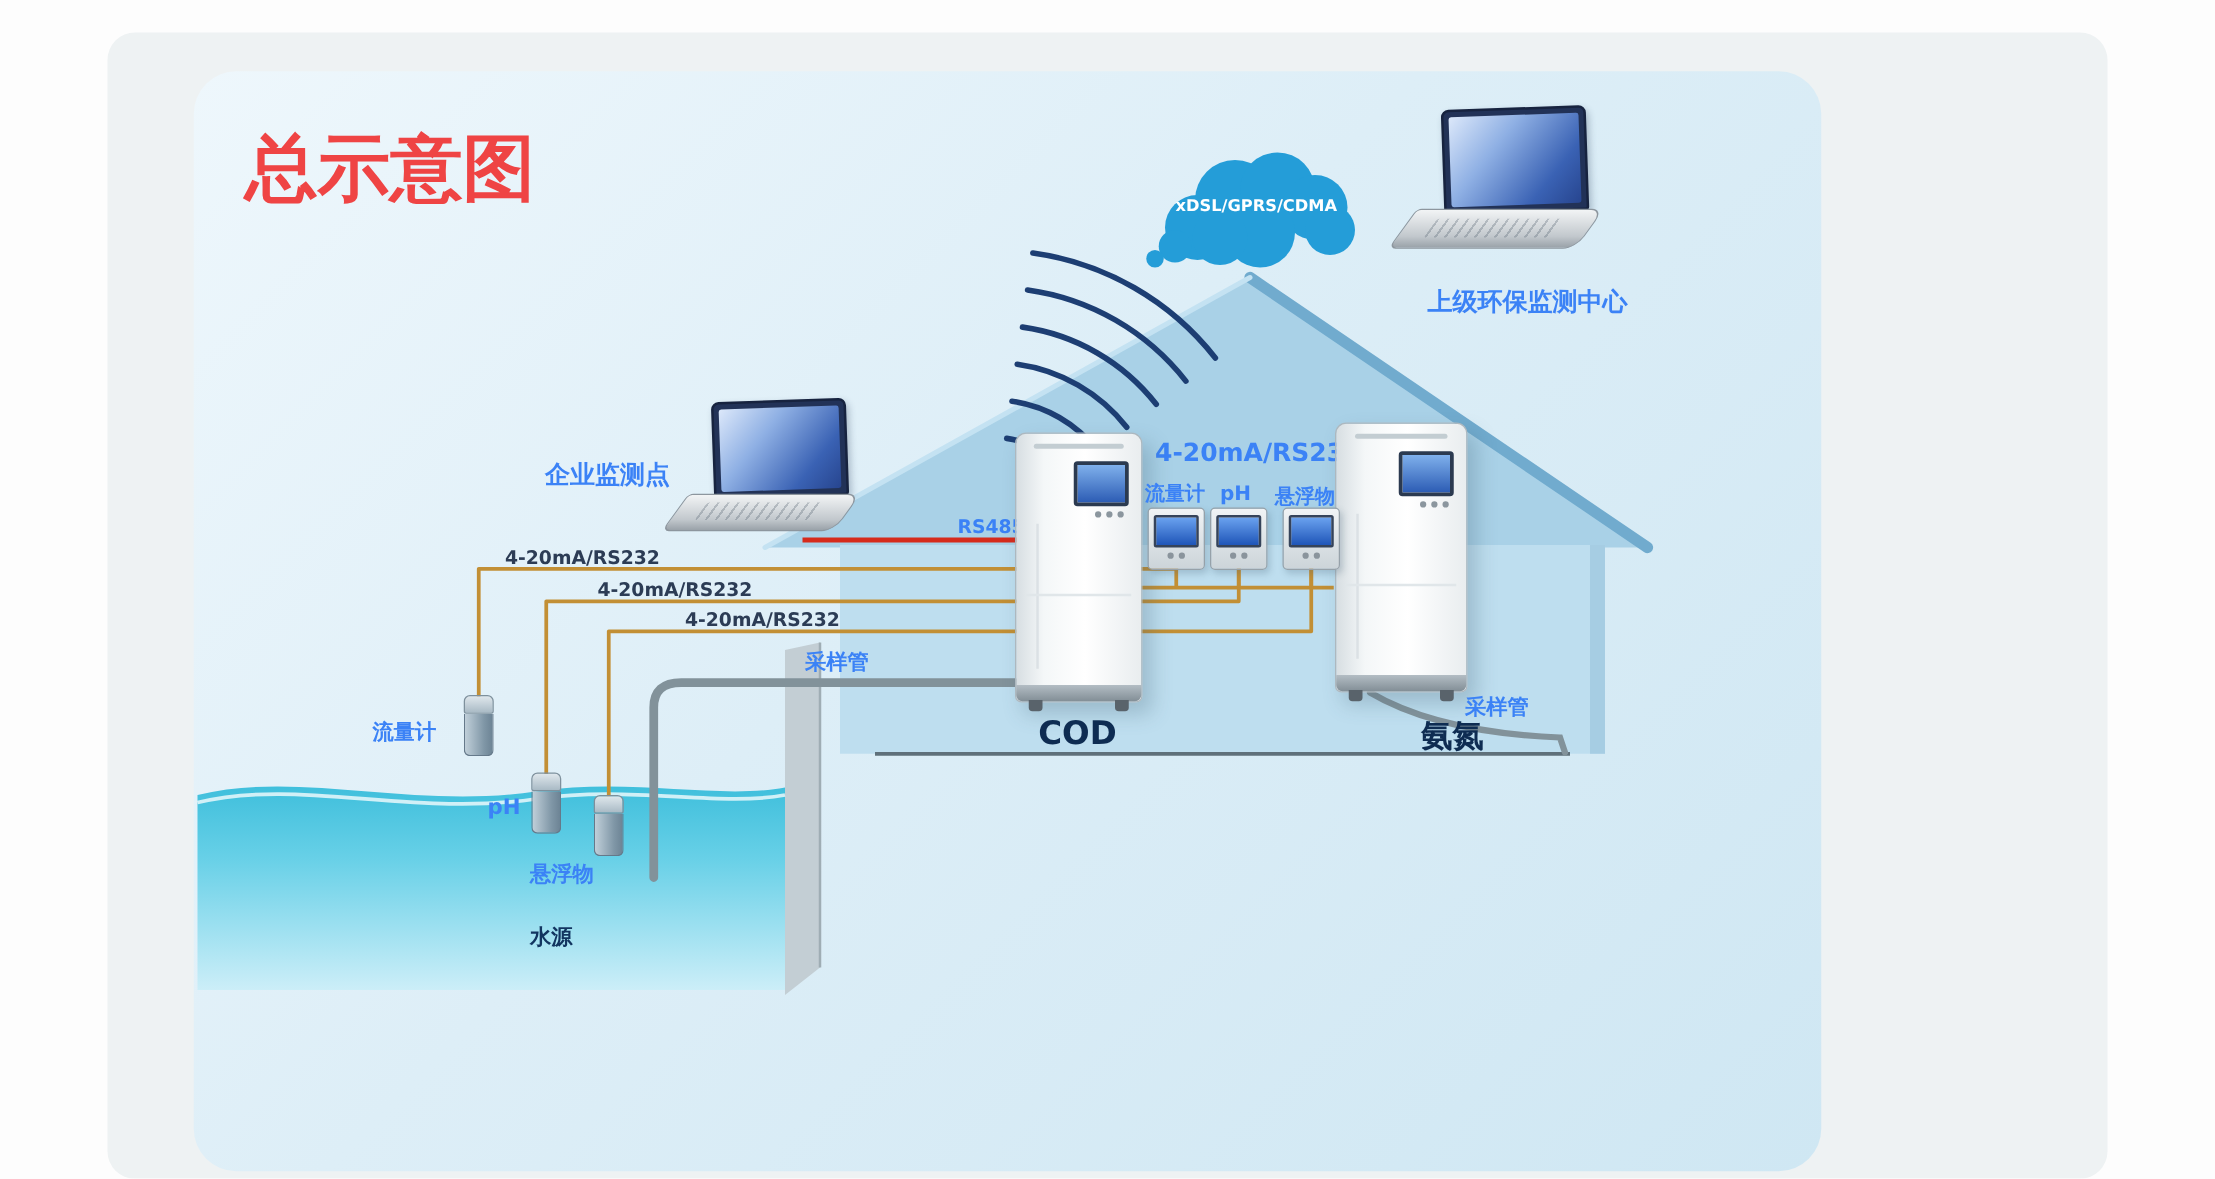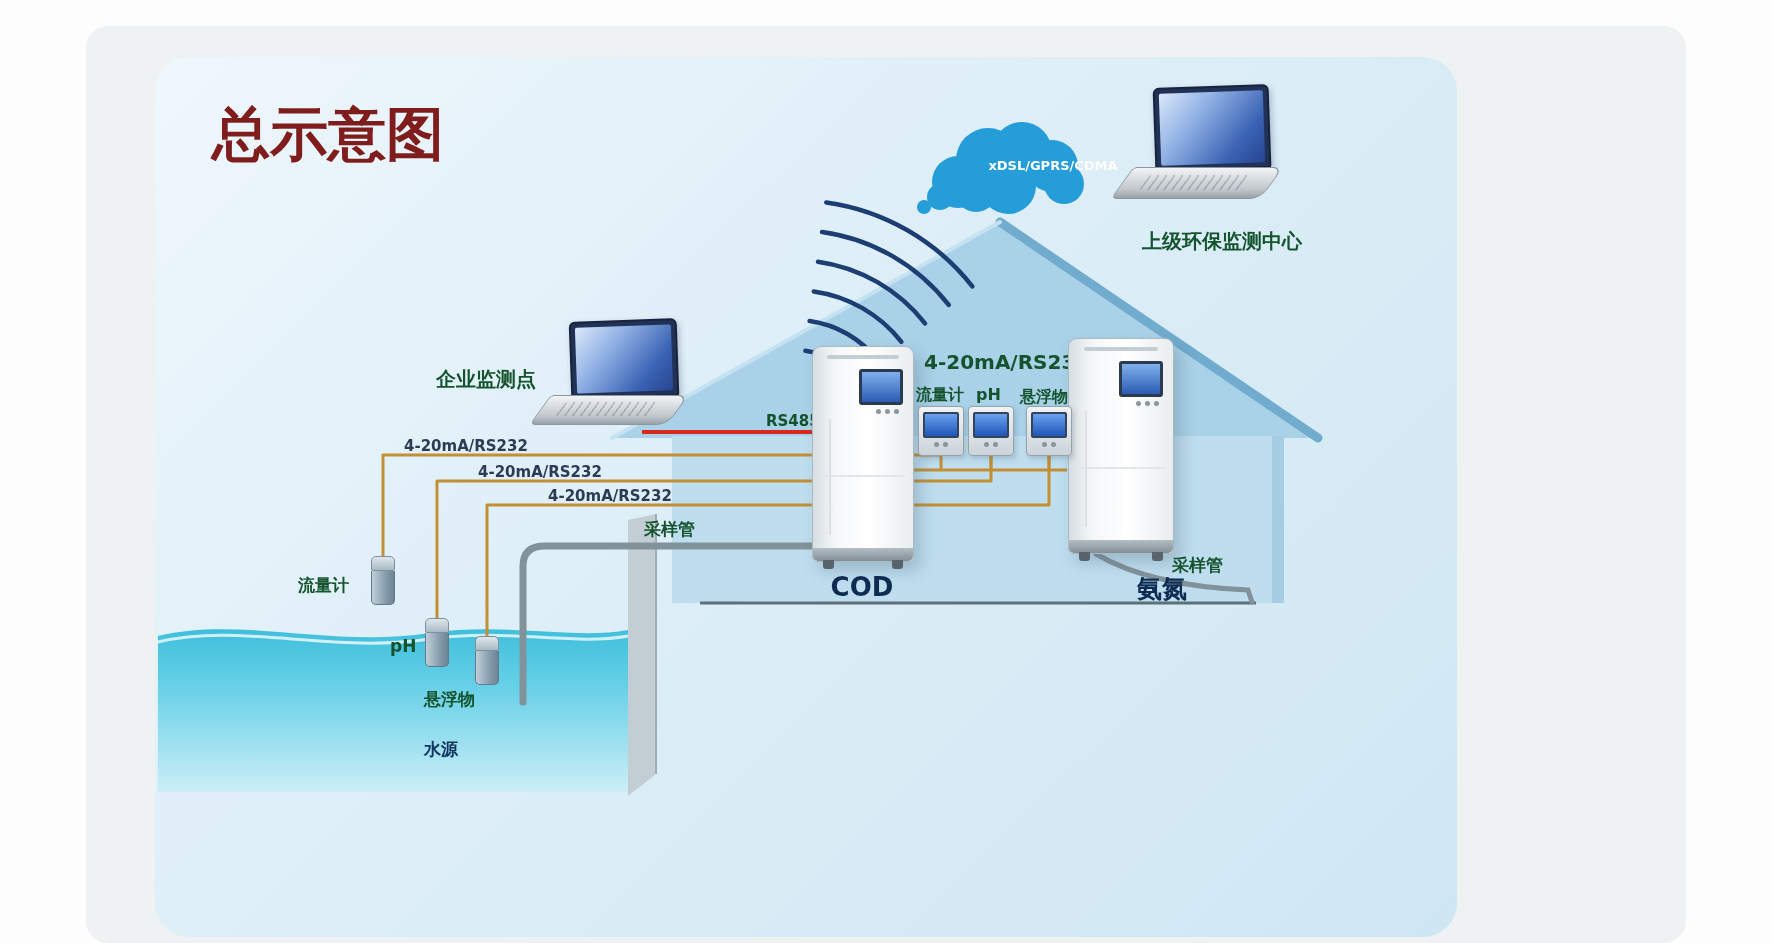--- a/index.html
+++ b/index.html
@@ -4,24 +4,24 @@
 <style>
   html,body{margin:0;padding:0;background:#fdfdfd;}
   .canvas{position:relative;width:1772px;height:943px;overflow:hidden;
           font-family:"DejaVu Sans","Liberation Sans",sans-serif;background:#fdfdfd;}
   .backdrop{position:absolute;left:86px;top:26px;width:1600px;height:917px;
             background:#eef2f3;border-radius:22px;}
   .panel{position:absolute;left:155px;top:57px;width:1302px;height:880px;border-radius:34px;
          background:linear-gradient(135deg,#eef7fc 0%,#ddeef7 45%,#cfe7f3 100%);}
   .svglayer{position:absolute;left:0;top:0;}
 
-  .title{position:absolute;left:212px;top:96px;font-size:58px;font-weight:800;color:#7f1d1d;font-family:Liberation Mono, monospace;}
-  .label{position:absolute;color:#14532d;font-weight:700;white-space:nowrap;}
+  .title{position:absolute;left:196px;top:96px;font-size:58px;font-weight:800;color:#ef4444;font-family:Liberation Mono, monospace;}
+  .label{position:absolute;color:#3b82f6;font-weight:700;white-space:nowrap;}
   .cloud-label{position:absolute;left:935px;top:158px;width:140px;text-align:center;
-               color:#ffffff;font-size:13px;font-weight:600;margin-left:48px;}
+               color:#ffffff;font-size:13px;font-weight:600;}
 
   
   .laptop{position:absolute;}
   .laptop-remote{left:1128px;top:86px;}
   .laptop-ent{left:548px;top:320px;}
   .lt-screen{background:#223257;border:2px solid #17233f;border-radius:6px 6px 3px 3px;padding:4px;
              box-shadow:2px 3px 6px rgba(40,60,90,.3);}
   .laptop-remote .lt-screen{width:104px;height:72px;margin-left:26px;transform:rotate(-2deg);}
   .laptop-ent .lt-screen{width:96px;height:66px;margin-left:22px;transform:rotate(-2deg);}
   .lt-display{width:100%;height:100%;border-radius:2px;

